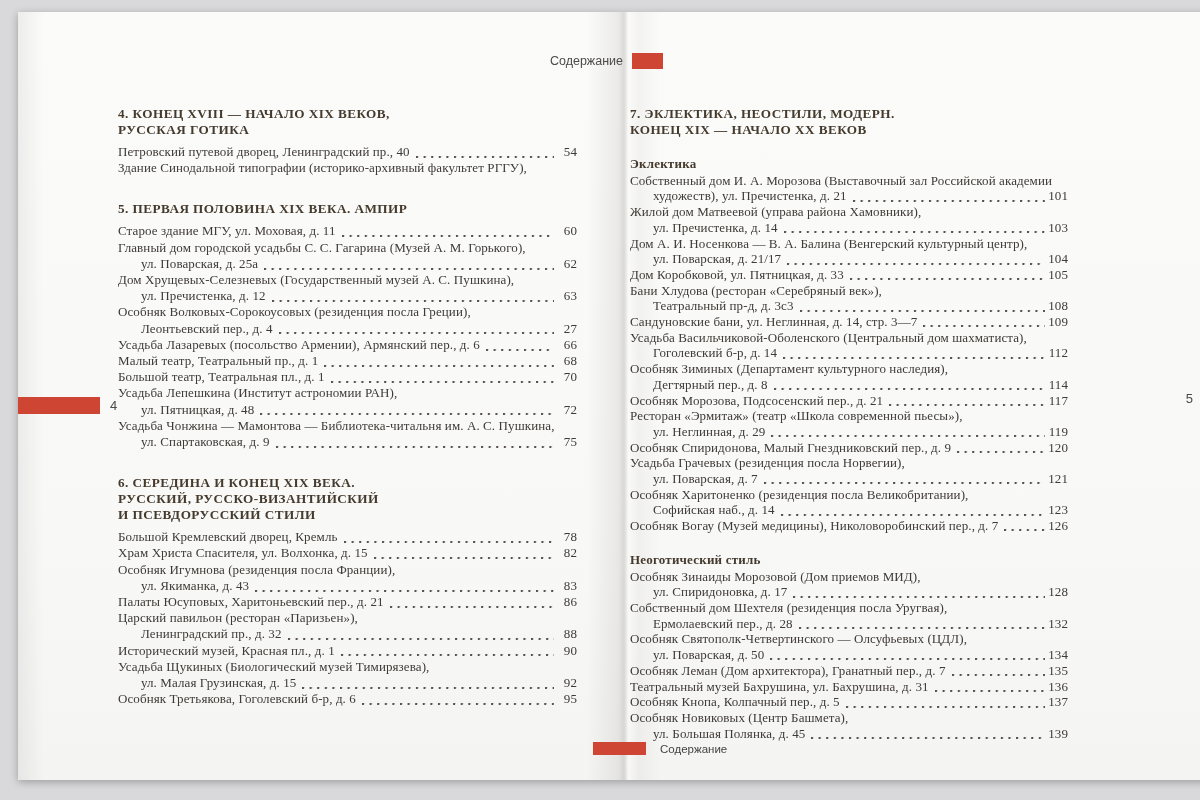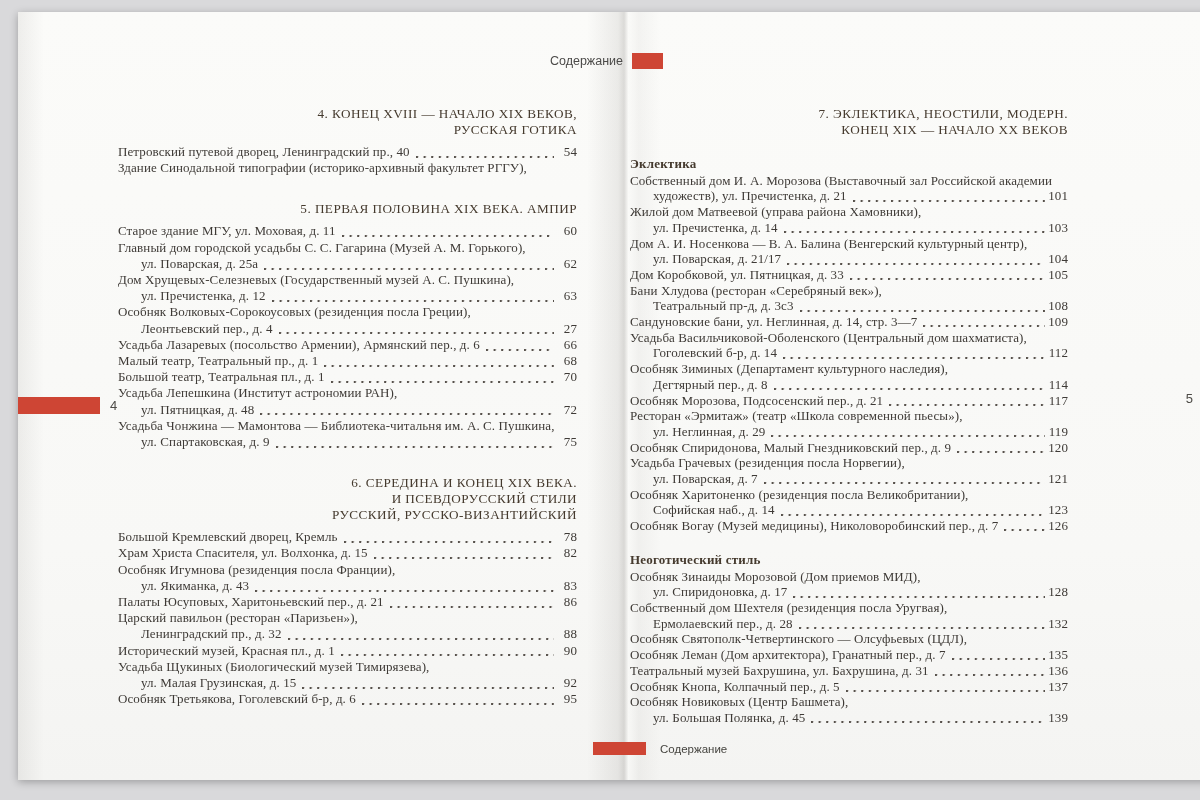--- a/index.html
+++ b/index.html
@@ -25,21 +25,21 @@
       rgba(90,85,80,0) 0%,rgba(90,85,80,0.10) 42%,rgba(90,85,80,0.20) 50%,
       rgba(250,250,248,0.6) 56%,rgba(90,85,80,0.05) 70%,rgba(90,85,80,0) 100%);
     pointer-events:none;
   }
   .page-col{position:absolute;top:0;font-size:13px;color:#3e3a36;letter-spacing:0.1px;}
   .left-col{left:100px;width:459px;padding-top:94px;line-height:16.2px;}
   .right-col{left:612px;width:438px;padding-top:94px;line-height:15.7px;}
 
   .section + .section{margin-top:25px;}
   .section-heading{
-    text-align:right;font-weight:normal;color:#453a2e;
+    text-align:left;font-weight:bold;color:#453a2e;
     font-size:13.2px;line-height:16px;letter-spacing:0.45px;
     margin-bottom:6px;
   }
   .subheading{
     font-weight:bold;color:#453a2e;font-size:13px;
     margin:18px 0 1px 0;letter-spacing:0.2px;
   }
   .subsection:first-of-type > .subheading{margin-top:7px;}
 
   .entry-line{text-align:left;white-space:nowrap;}
@@ -189,22 +189,22 @@
               <span class="line-text">ул. Спартаковская, д. 9</span>
               <span class="leader"></span>
               <span class="page-num">75</span>
             </div>
           </div>
         </div>
       </div>
       <div class="section">
         <div class="section-heading">
           <div class="heading-line">6. СЕРЕДИНА И КОНЕЦ XIX ВЕКА.</div>
+          <div class="heading-line">РУССКИЙ, РУССКО-ВИЗАНТИЙСКИЙ</div>
           <div class="heading-line">И ПСЕВДОРУССКИЙ СТИЛИ</div>
-          <div class="heading-line">РУССКИЙ, РУССКО-ВИЗАНТИЙСКИЙ</div>
         </div>
         <div class="subsection">
           <div class="toc-entry">
             <div class="entry-line final">
               <span class="line-text">Большой Кремлевский дворец, Кремль</span>
               <span class="leader"></span>
               <span class="page-num">78</span>
             </div>
           </div>
           <div class="toc-entry">
@@ -391,20 +391,25 @@
           <div class="toc-entry">
             <div class="entry-line">Собственный дом Шехтеля (резиденция посла Уругвая),</div>
             <div class="entry-line cont final">
               <span class="line-text">Ермолаевский пер., д. 28</span>
               <span class="leader"></span>
               <span class="page-num">132</span>
             </div>
           </div>
           <div class="toc-entry">
             <div class="entry-line">Особняк Святополк-Четвертинского — Олсуфьевых (ЦДЛ),</div>
+            <div class="entry-line cont final">
+              <span class="line-text">ул. Поварская, д. 50</span>
+              <span class="leader"></span>
+              <span class="page-num">134</span>
+            </div>
           </div>
           <div class="toc-entry">
             <div class="entry-line final">
               <span class="line-text">Особняк Леман (Дом архитектора), Гранатный пер., д. 7</span>
               <span class="leader"></span>
               <span class="page-num">135</span>
             </div>
           </div>
           <div class="toc-entry">
             <div class="entry-line final">

